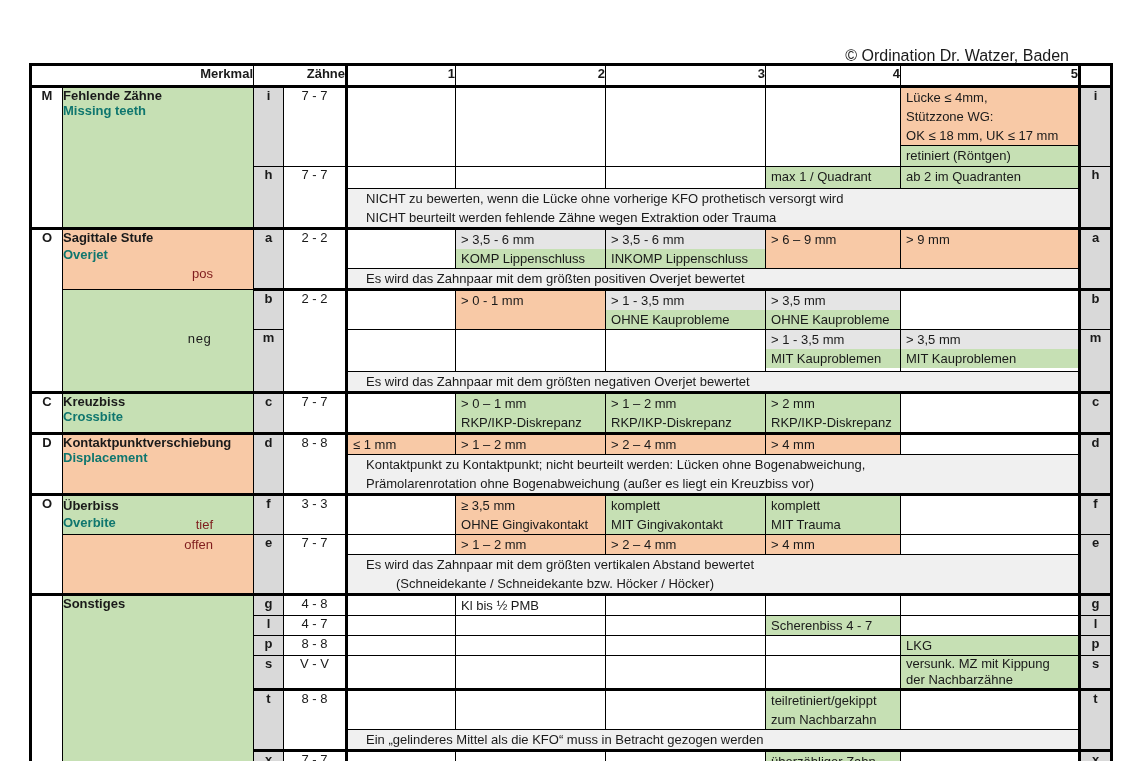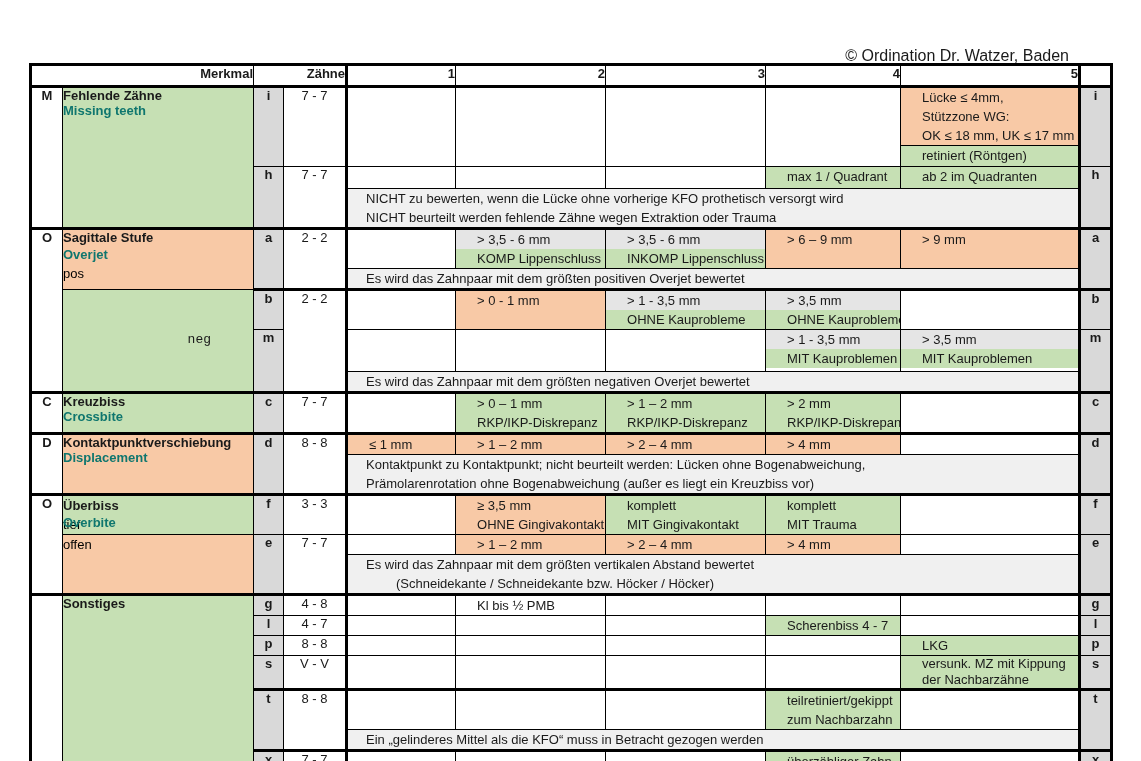--- a/index.html
+++ b/index.html
@@ -21,29 +21,29 @@
   .tt{border-top:3px solid #000 !important;}
   .tl{border-left:3px solid #000 !important;}
   .c{text-align:center;}
   .mid{vertical-align:middle;}
   .b{font-weight:bold;}
   .gray{background:#d9d9d9;}
   .or{background:#f8c9a6;}
   .gr{background:#c6e0b4;}
   .note{background:#f0f0f0;}
   .hdr{font-weight:bold;text-align:right;vertical-align:middle;}
-  .line{height:19px;line-height:19px;padding:0 21px;white-space:nowrap;}
+  .line{height:19px;line-height:19px;padding:0 5px;white-space:nowrap;}
   .line.sm{height:16px;line-height:16px;}
   .l-or{background:#e5e5e5;}
   .l-gr{background:#c6e0b4;}
   .noteline{height:19px;line-height:19px;padding:0 0 0 18px;white-space:nowrap;}
   .noteline.ind{padding-left:48px;}
   .namecell{position:relative;padding:1px 6px;}
   .nrow{display:flex;justify-content:space-between;height:19px;line-height:19px;flex-direction:column;}
-  .nrow .side{color:#000000;font-weight:normal;padding-right:40px;}
+  .nrow .side{color:#7f1d1d;font-weight:normal;padding-right:40px;text-align:right;}
   .nm{font-weight:bold;white-space:nowrap;}
   .sub{color:#0f766e;font-weight:bold;white-space:nowrap;}
   .abs-label{position:absolute;right:42px;top:42px;font-family:Liberation Mono, monospace;}
   .letter{font-weight:bold;text-align:center;padding-top:2px;}
 </style>
 </head>
 <body>
 
 <div id="page">
 

